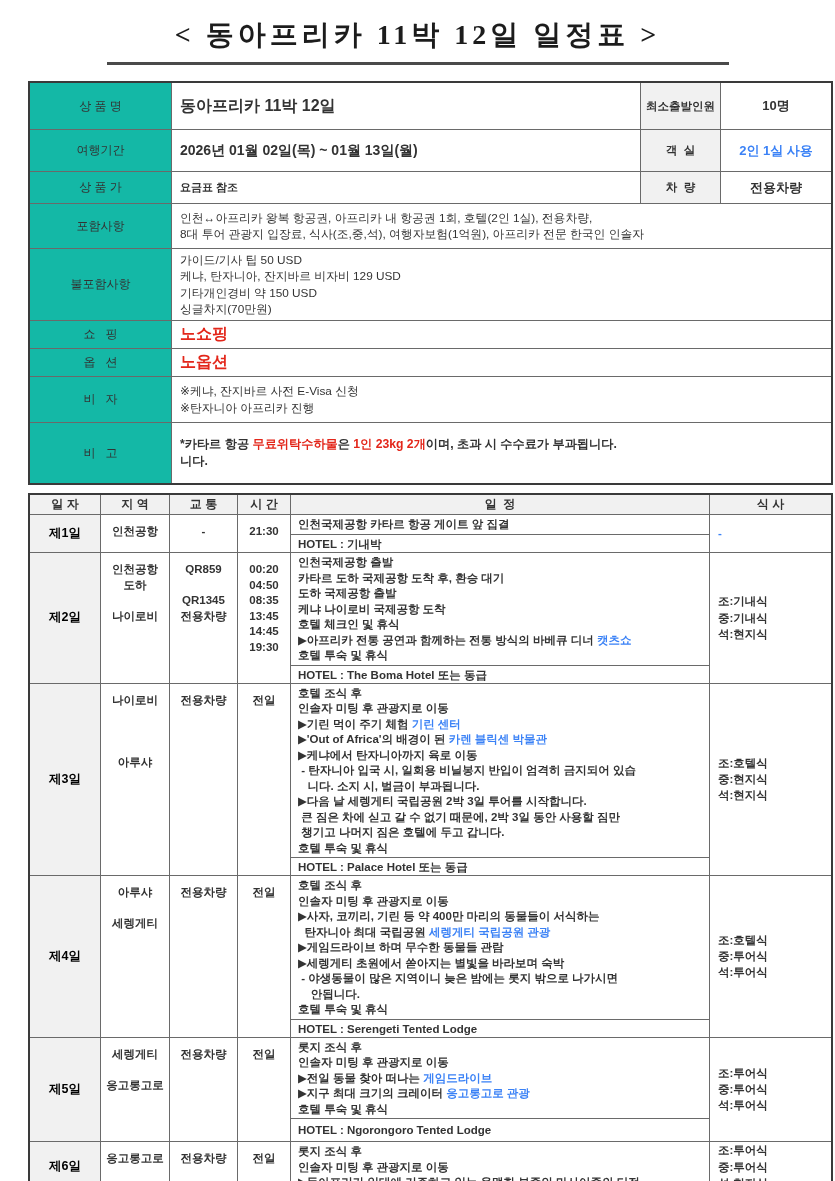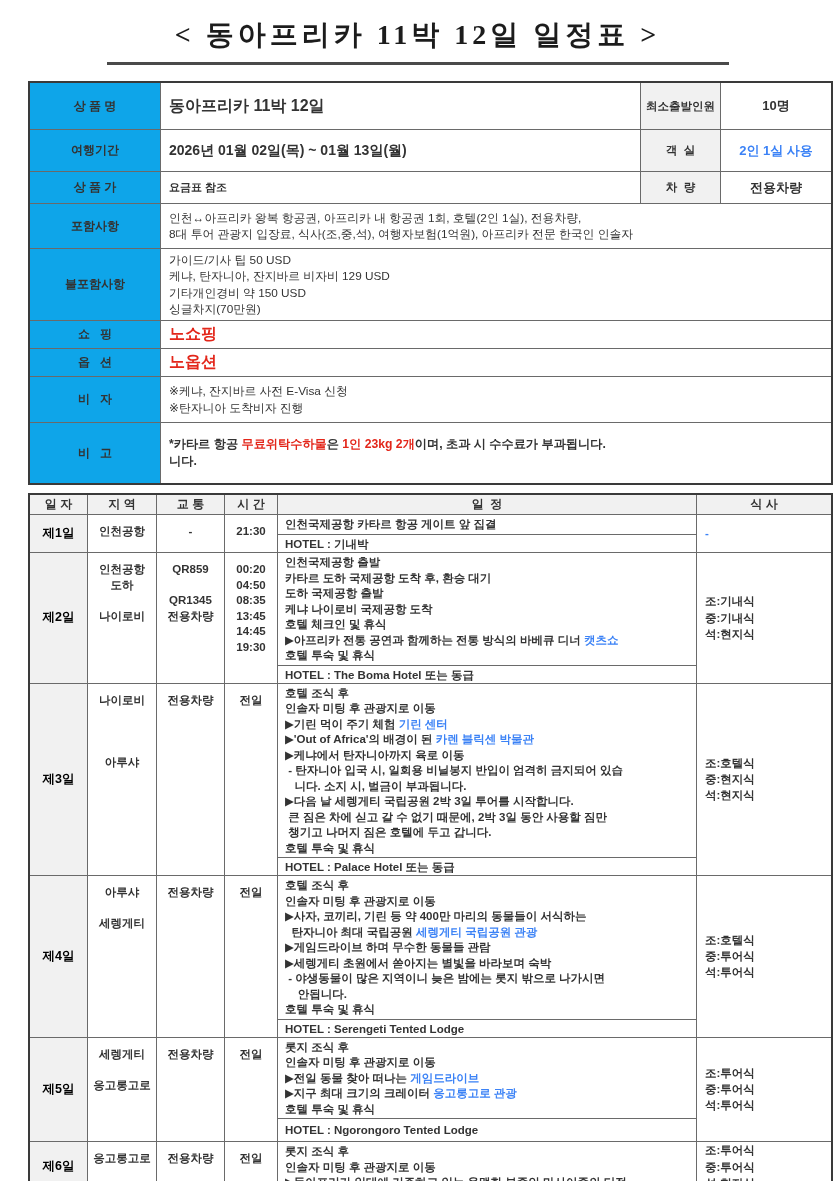--- a/index.html
+++ b/index.html
@@ -26,23 +26,23 @@
 
   
   .tbl{margin-left:28px;width:805px;border:2px solid #3a3a3a;box-sizing:border-box;background:#fff;}
   .row{display:flex;box-sizing:border-box;}
   .row + .row{border-top:1px solid #6a6a6a;}
   .cell{box-sizing:border-box;white-space:pre-wrap;}
 
   
   .info-tbl{margin-top:16px;}
   .lab{
-    width:131px;background:#0ea5e9;
+    width:142px;background:#14b8a6;
     display:flex;align-items:center;justify-content:center;
-    font-weight:700;font-size:12px;
+    font-weight:400;font-size:12px;
     border-right:1px solid #6a6a6a;text-align:center;
   }
   .val{flex:1;display:flex;flex-direction:column;justify-content:center;padding:3px 8px;font-weight:700;}
   .lab2{
     width:81px;background:#f1f1f1;
     display:flex;align-items:center;justify-content:center;
     font-weight:700;font-size:11.5px;
     border-left:1px solid #6a6a6a;border-right:1px solid #6a6a6a;text-align:center;
   }
   .val2{width:110px;display:flex;align-items:center;justify-content:center;font-weight:700;font-size:13px;}
@@ -55,21 +55,21 @@
   .h-r4{min-height:45px}.h-r5{min-height:72px}.h-r6{min-height:22px}
   .h-r7{min-height:22px}.h-r8{min-height:46px}.h-r9{min-height:61px}
 
   .seg-red{color:#e3261a;font-weight:700;}
   .seg-blue{color:#3b82f6;font-weight:700;}
 
   
   .sched-tbl{margin-top:8px;}
   .shead{background:#f1f1f1;font-weight:700;font-size:12px;min-height:19px;}
   .shead .cell{display:flex;align-items:center;justify-content:center;}
-  .c-day{width:58px;border-right:1px solid #6a6a6a;}
+  .c-day{width:71px;border-right:1px solid #6a6a6a;}
   .c-region{width:69px;border-right:1px solid #6a6a6a;}
   .c-trans{width:68px;border-right:1px solid #6a6a6a;}
   .c-time{width:53px;border-right:1px solid #6a6a6a;}
   .c-sched{width:419px;border-right:1px solid #6a6a6a;}
   .c-meals{flex:1;}
 
   .day-row{font-size:11.5px;font-weight:600;}
   .day-row .c-day{
     background:#f1f1f1;display:flex;align-items:center;justify-content:center;
     font-weight:700;font-size:12.5px;color:#000000;
@@ -134,21 +134,21 @@
       <div class="cell val"><span class="seg-red">노쇼핑</span></div>
     </div>
 
     <div class="row h-r7">
       <div class="cell lab">옵   션</div>
       <div class="cell val"><span class="seg-red">노옵션</span></div>
     </div>
 
     <div class="row h-r8">
       <div class="cell lab">비   자</div>
-      <div class="cell val body-lines"><div><span>※케냐, 잔지바르 사전 E-Visa 신청</span></div><div><span>※탄자니아 도착비자 진행</span></div></div>
+      <div class="cell val body-lines"><div><span>※케냐, 잔지바르 사전 E-Visa 신청</span></div><div><span>※탄자니아 아프리카 진행</span></div></div>
     </div>
 
     <div class="row h-r9">
       <div class="cell lab">비   고</div>
       <div class="cell val note-lines"><div><span>*카타르 항공 </span><span class="seg-red">무료위탁수하물</span><span>은 </span><span class="seg-red">1인 23kg 2개</span><span>이며, 초과 시 수수료가 부과됩니다.</span></div><div><span>니다.</span></div></div>
     </div>
 
   </div>
 
   <div class="tbl sched-tbl">

